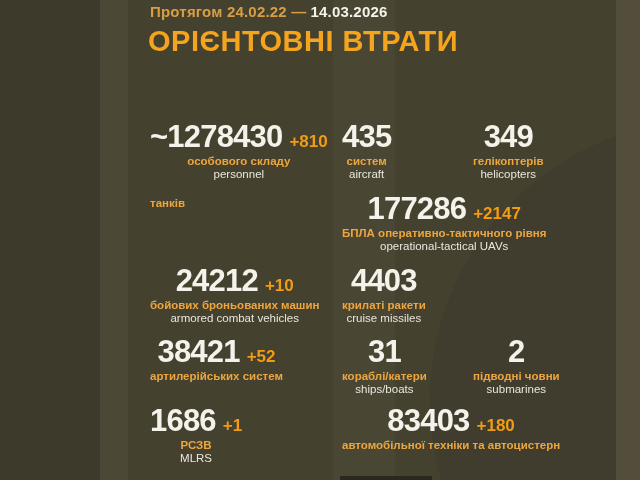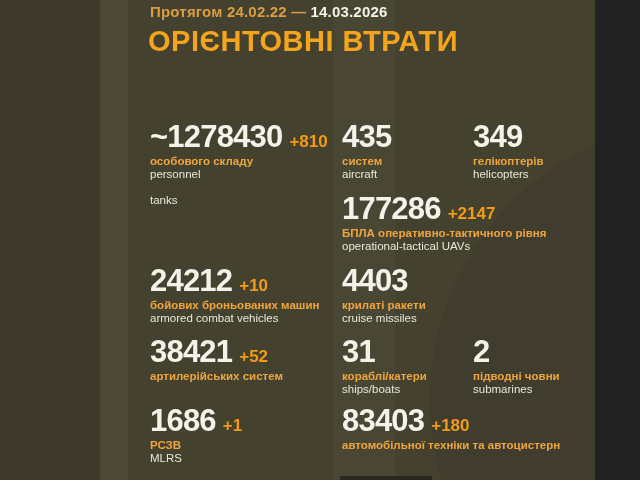--- a/index.html
+++ b/index.html
@@ -1,17 +1,17 @@
 <!DOCTYPE html>
 <html><head>
 <meta charset="utf-8">
 <style>
   html,body{margin:0;padding:0;background:#222;}
   #stage{
-    position:relative;width:595px;height:480px;overflow:hidden;
+    position:relative;width:640px;height:480px;overflow:hidden;
     background:#45412F;
     font-family:"Liberation Sans","DejaVu Sans",sans-serif;
     -webkit-font-smoothing:antialiased;
   }
   
   .bg-shape{position:absolute;pointer-events:none;}
   #bg-left-dark{left:0;top:0;width:100px;height:480px;background:#3D392B;}
   #bg-left-band{left:100px;top:0;width:28px;height:480px;background:#4C4836;}
   #bg-mid-band{left:333px;top:0;width:62px;height:480px;background:#4A4634;}
   #bg-right-strip{left:616px;top:0;width:24px;height:480px;background:#524E3B;}
@@ -22,21 +22,21 @@
   #meta-line{position:absolute;left:150px;top:3px;font-size:15px;letter-spacing:.2px;white-space:nowrap;}
   #meta-prefix{color:#D99E44;font-weight:700;}
   #meta-date{color:#F4F2EA;font-weight:800;margin-left:4px;}
   #page-title{
     position:absolute;left:148px;top:26px;
     color:#F4A51D;font-weight:800;font-size:29px;line-height:31px;
     letter-spacing:.5px;white-space:nowrap;
   }
 
   
-  .stat{position:absolute;white-space:nowrap;}
+  .stat{position:absolute;white-space:nowrap;text-align:center;}
   .c1{left:150px;} .c2{left:342px;} .c3{left:473px;}
   .r1{top:122px;} .r2{top:194px;} .r3{top:266px;} .r4{top:337px;} .r5{top:406px;}
   .stat .value{
     color:#F4F2EA;font-weight:800;font-size:31px;line-height:30px;
     letter-spacing:-0.8px;
   }
   .stat .delta{
     color:#F29C15;font-weight:800;font-size:17px;letter-spacing:0;
     margin-left:7px;
   }
@@ -83,21 +83,21 @@
       <div class="label-en">aircraft</div>
     </div>
       <div class="stat c3 r1">
       <div class="value-line">
         <span class="value">349</span>
       </div>
       <div class="label-uk">гелікоптерів</div>
       <div class="label-en">helicopters</div>
     </div>
       <div class="stat c1 r2">
-      <div class="label-en">tanks</div>
+      <div class="label-uk">танків</div>
     </div>
       <div class="stat c2 r2">
       <div class="value-line">
         <span class="value">177286</span><span class="delta">+2147</span>
       </div>
       <div class="label-uk">БПЛА оперативно-тактичного рівня</div>
       <div class="label-en">operational-tactical UAVs</div>
     </div>
       <div class="stat c1 r3">
       <div class="value-line">

